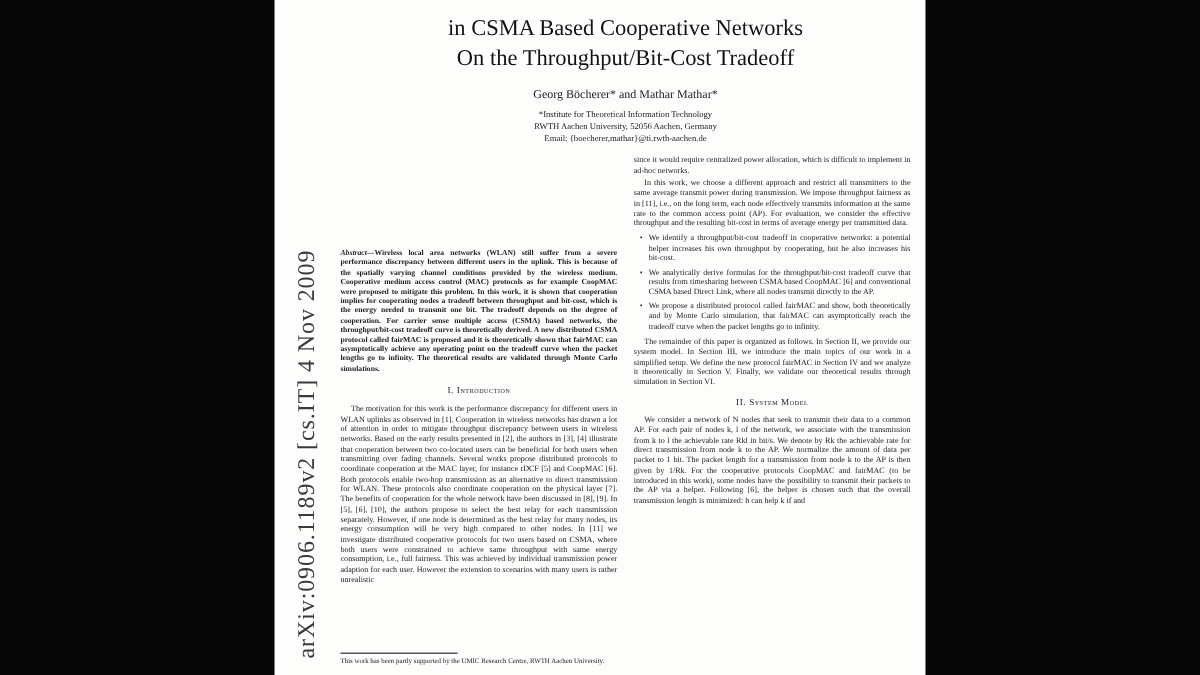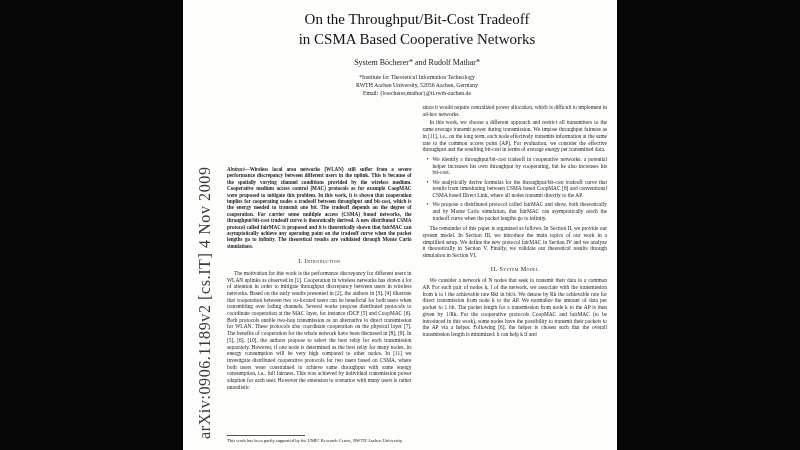--- a/index.html
+++ b/index.html
@@ -80,24 +80,24 @@
 </style>
 </head>
 <body>
 
 <div class="page">
 
   <div class="arxiv-stamp">arXiv:0906.1189v2  [cs.IT]  4 Nov 2009</div>
 
   <div class="header">
     <div class="title">
+      <div>in CSMA Based Cooperative Networks</div>
       <div>On the Throughput/Bit-Cost Tradeoff</div>
-      <div>in CSMA Based Cooperative Networks</div>
     </div>
-    <div class="authors">System Böcherer* and Rudolf Mathar*</div>
+    <div class="authors">Georg Böcherer* and Mathar Mathar*</div>
     <div class="affil">
       <div>*Institute for Theoretical Information Technology</div>
       <div>RWTH Aachen University, 52056 Aachen, Germany</div>
       <div>Email: {boecherer,mathar}@ti.rwth-aachen.de</div>
     </div>
   </div>
 
   <div class="cols">
 
     <div class="col col-left">

